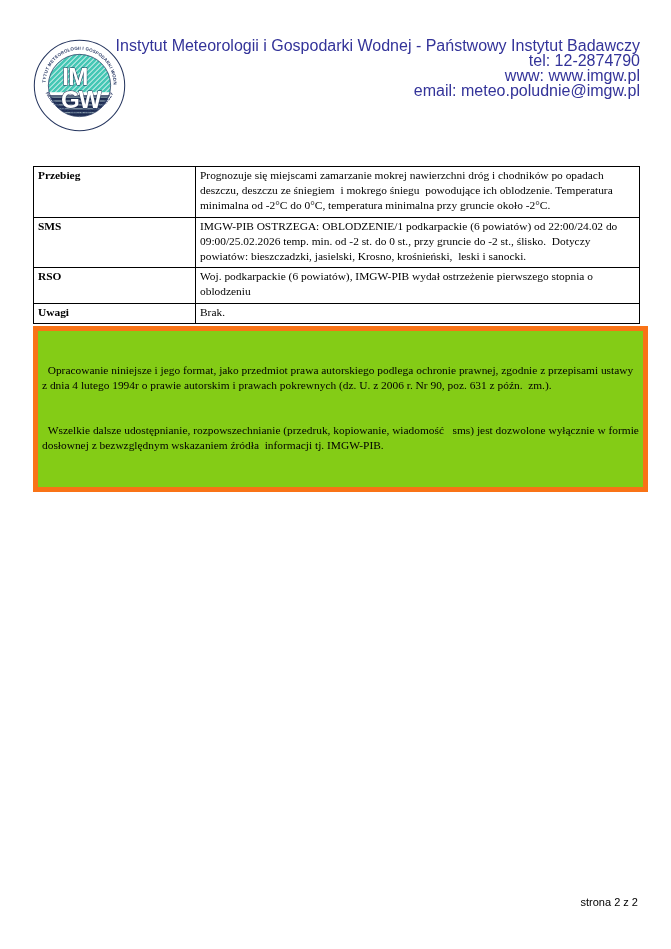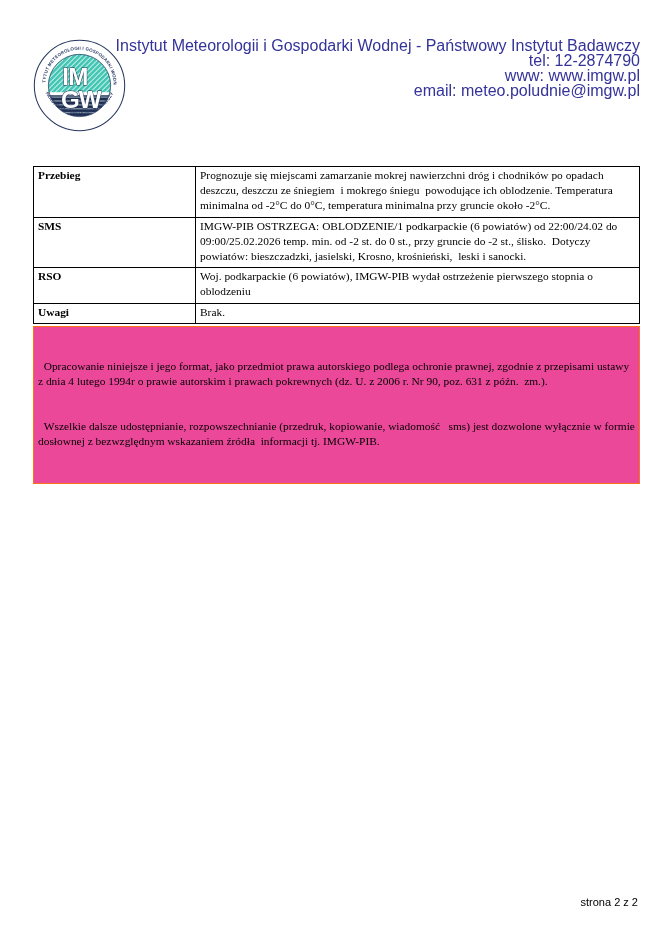--- a/index.html
+++ b/index.html
@@ -51,22 +51,22 @@
     border: 1px solid #000;
     vertical-align: top;
     padding: 1px 4px 3px 4px;
     line-height: 15.2px;
   }
   td.lbl { width: 153px; font-weight: bold; }
   td.val { white-space: pre-wrap; }
 
   .copy-box {
     margin-top: 2px;
-    border: 1px solid #f97316;
-    background: #ec4899;
+    border: 5px solid #f97316;
+    background: #84cc16;
     width: 597px;
     padding: 2px 4px 4px 4px;
     font-family: "Liberation Serif", serif;
     font-size: 11.4px;
     line-height: 15px;
     color: #000;
     white-space: pre-wrap;
   }
 
   

